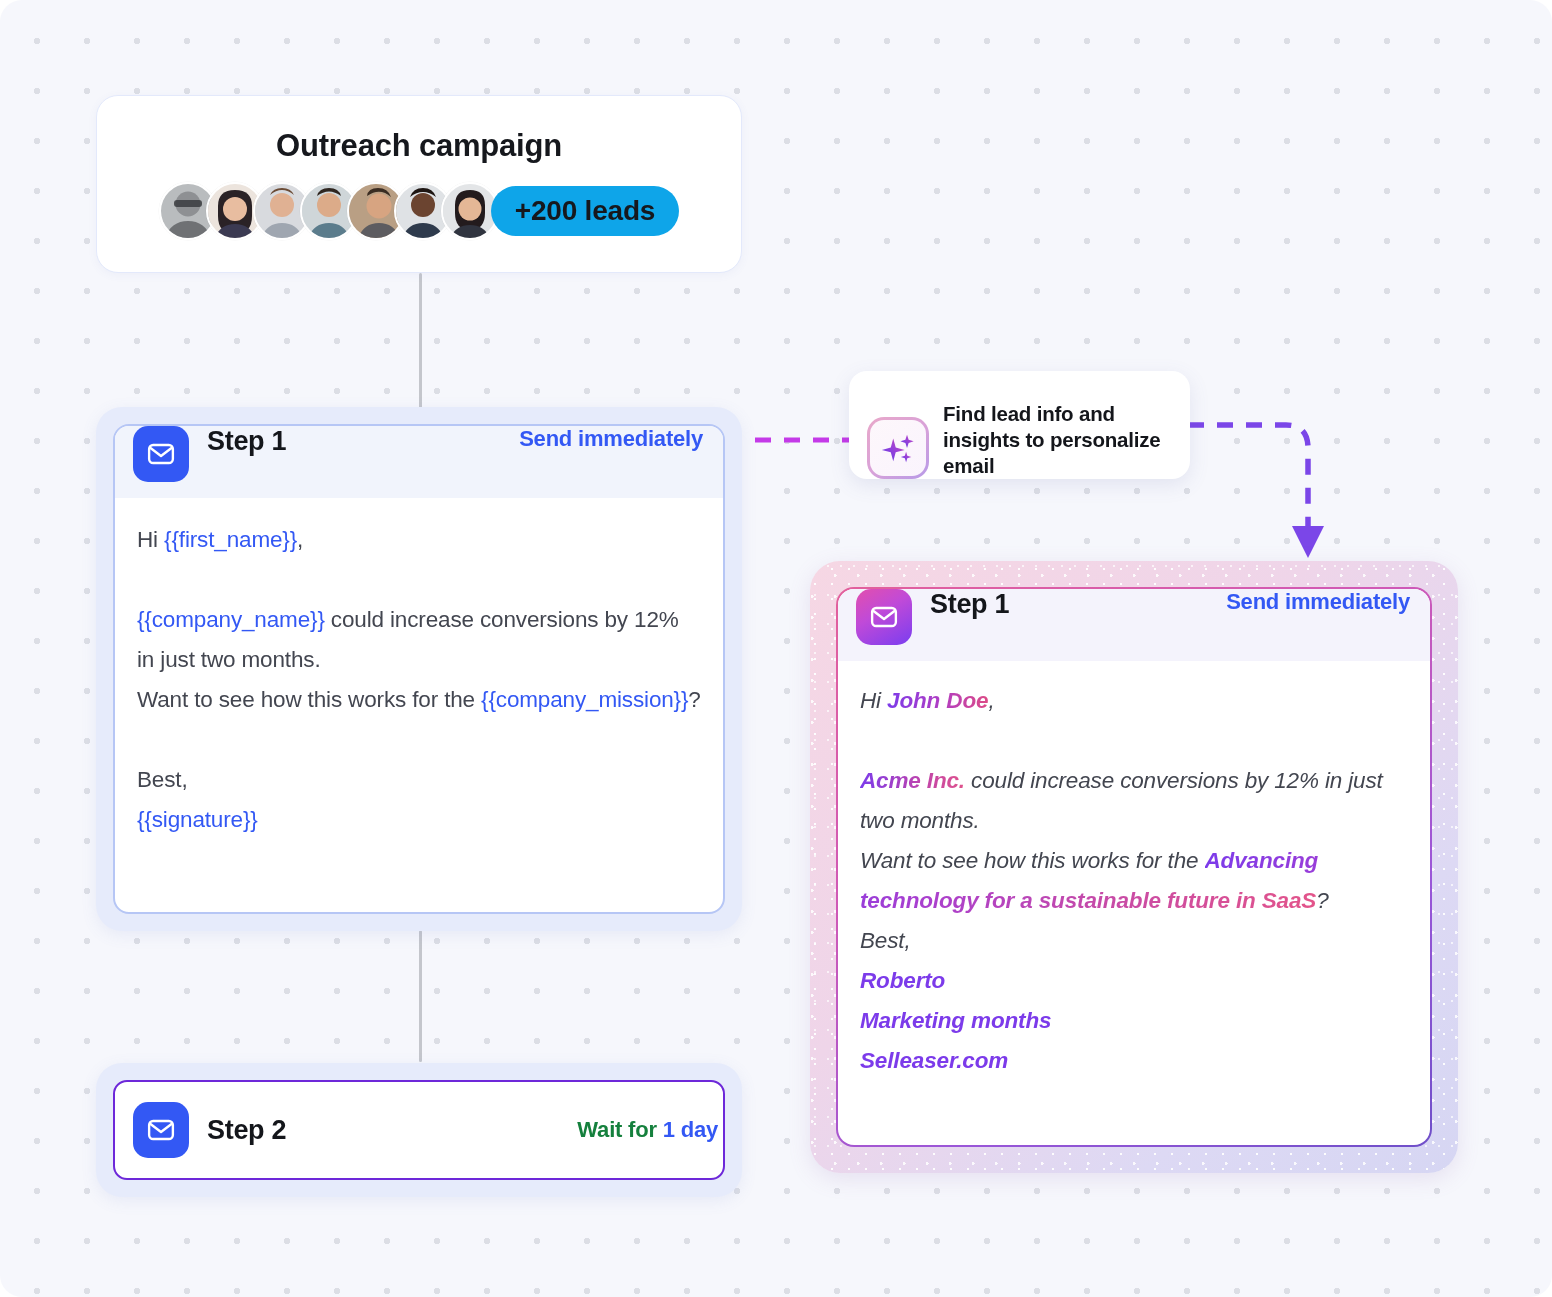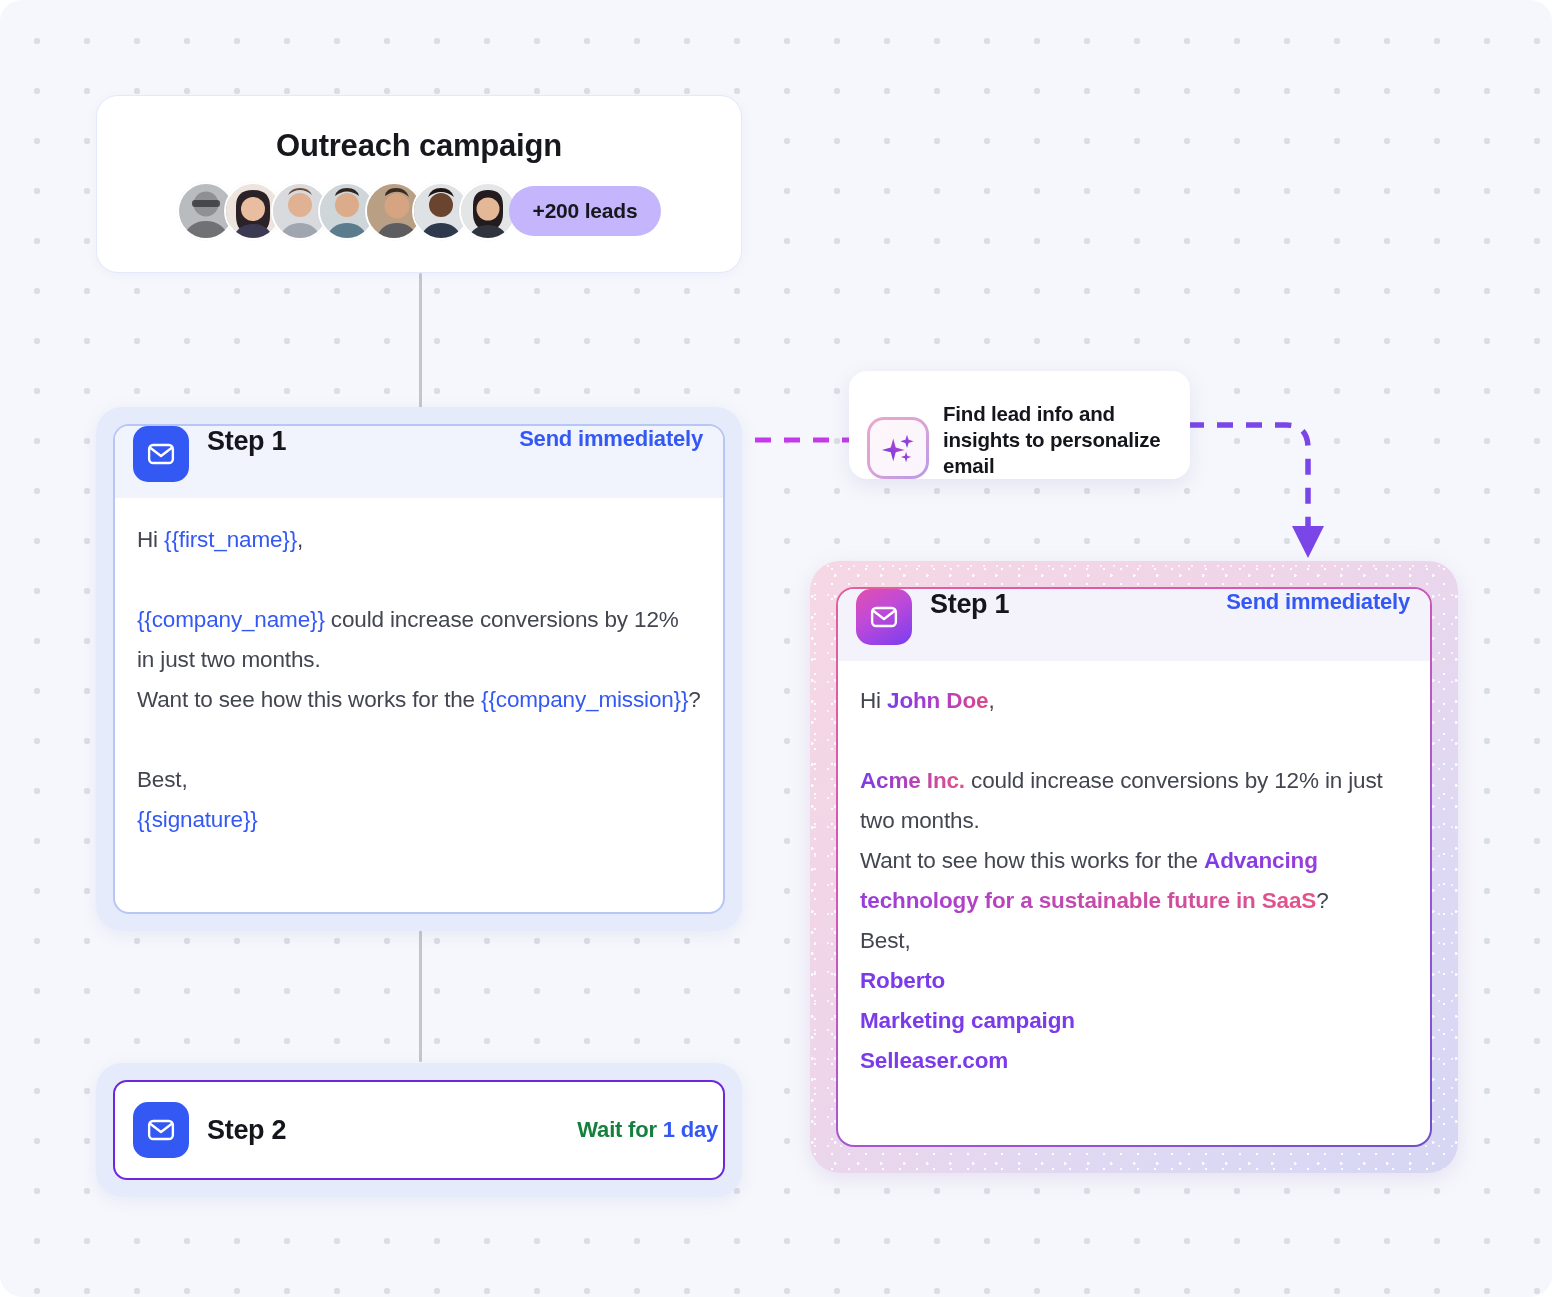--- a/index.html
+++ b/index.html
@@ -49,22 +49,22 @@
     flex:0 0 auto;
     box-shadow:0 0 0 .5px rgba(0,0,0,.05);
   }
   .avatar svg{display:block;width:100%;height:100%;}
   .leads-pill{
     margin-left:3px;
     height:50px;
     display:flex;align-items:center;
     padding:0 24px;
     border-radius:25px;
-    background:#c4b5fd;
-    font-size:21px;font-weight:700;color:#16181d;
+    background:#0ea5e9;
+    font-size:28px;font-weight:700;color:#16181d;
     position:relative;z-index:9;
     letter-spacing:-.2px;
   }
 
   
   .vline{
     position:absolute;background:#c4c6cc;width:3px;border-radius:2px;
   }
   .vline.v1{left:419px;top:273px;height:140px;}
   .vline.v2{left:419px;top:930px;height:132px;}
@@ -170,21 +170,21 @@
     background:#ffffff;
     overflow:hidden;
     box-sizing:border-box;
     border:2.5px solid transparent;
     background-image:linear-gradient(#fff,#fff),
       linear-gradient(150deg,#e2609c 0%,#d059b6 35%,#9a56d8 70%,#6f4fc9 100%);
     background-origin:border-box;
     background-clip:padding-box,border-box;
   }
   .ai-card .card-head{background:#f4f3fc;}
-  .ai-card .card-body{padding-top:20px;}
+  .ai-card .card-body{padding-top:20px;font-style:italic;}
   .g-name{
     font-weight:700;
     background:linear-gradient(90deg,#7c3bea 0%,#b23ec2 55%,#dc4a86 100%);
     -webkit-background-clip:text;background-clip:text;color:transparent;
   }
   .g-company{
     font-weight:700;
     background:linear-gradient(90deg,#7c3bea 0%,#c044ab 60%,#e0538b 100%);
     -webkit-background-clip:text;background-clip:text;color:transparent;
   }
@@ -369,19 +369,19 @@
         </div>
         <div class="blank"></div>
         <div>
           <span class="g-company">Acme Inc.</span><span> could increase conversions by 12% in just two months.</span>
         </div>
         <div>
           <span>Want to see how this works for the </span><span class="g-mission">Advancing technology for a sustainable future in SaaS</span><span>?</span>
         </div>
         <div>Best,</div>
         <div class="p-sig">Roberto</div>
-        <div class="p-sig">Marketing campaign</div>
+        <div class="p-sig">Marketing months</div>
         <div class="p-sig">Selleaser.com</div>
       </div>
     </div>
   </div>
 
 </div>
 
 </body></html>

